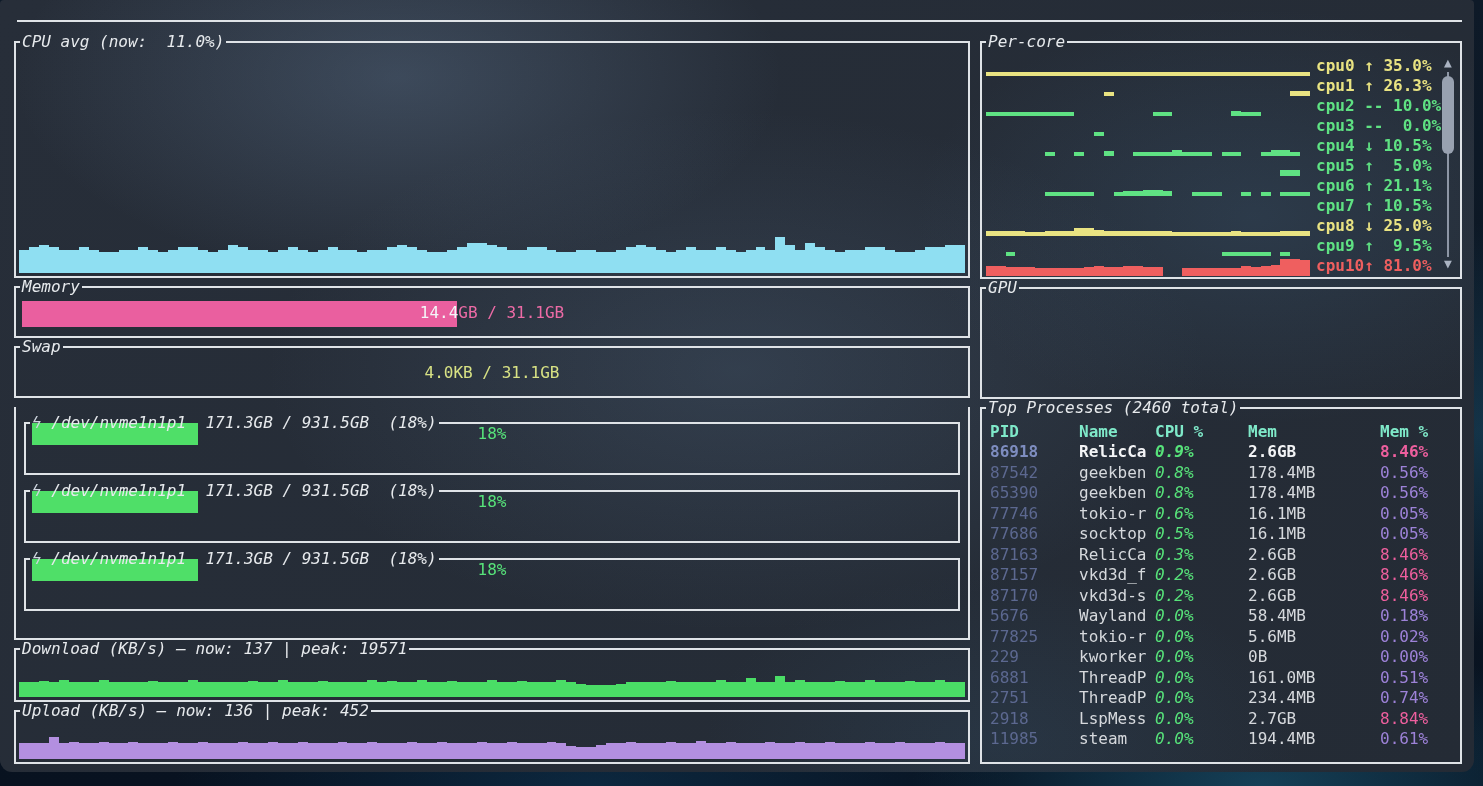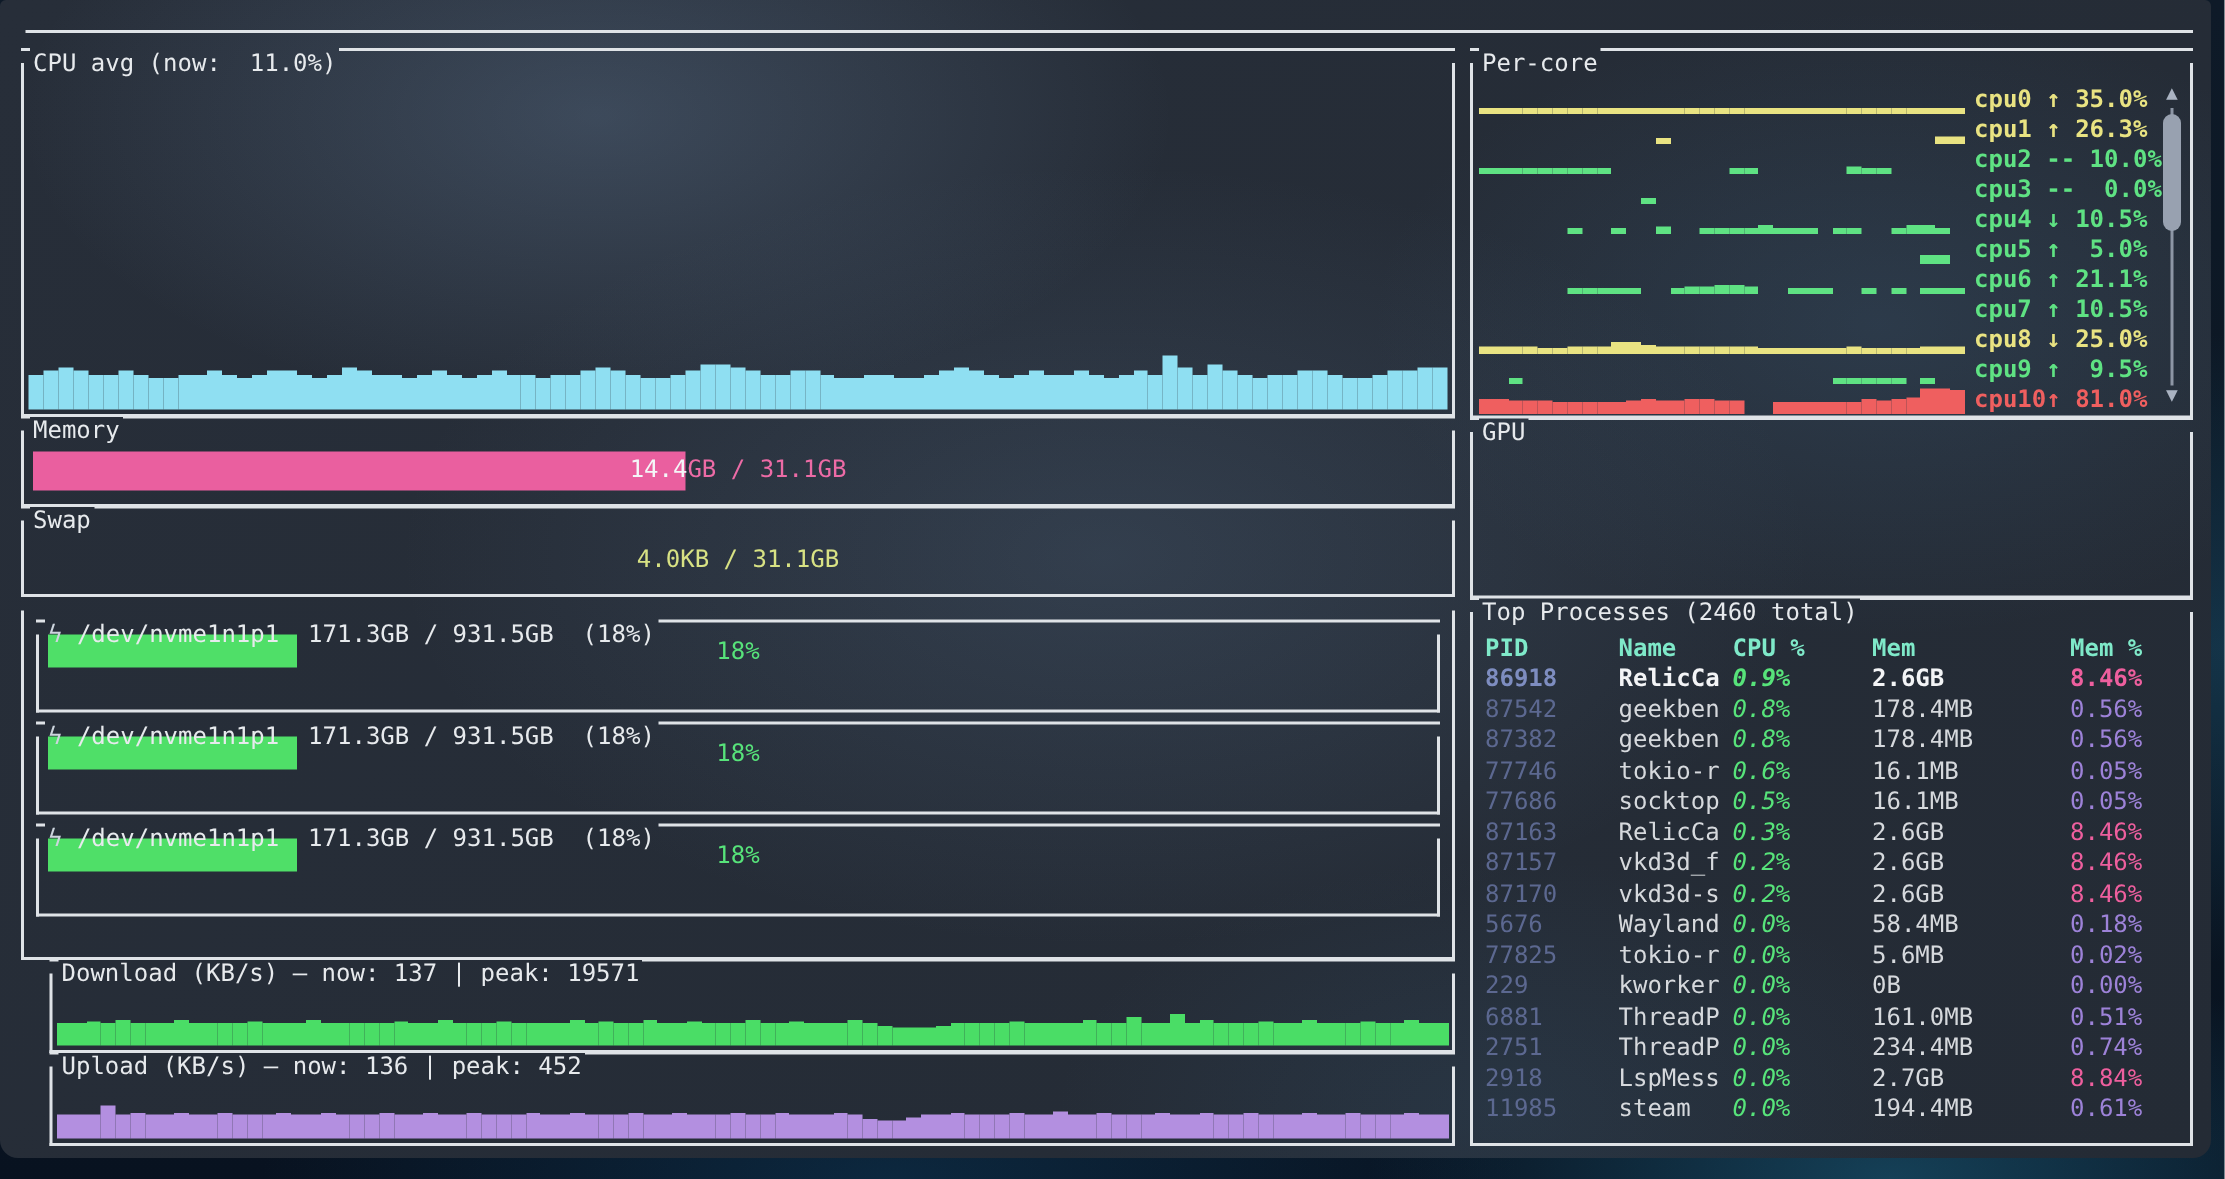--- a/index.html
+++ b/index.html
@@ -28,21 +28,21 @@
   .title-row { display:flex; align-items:center; height:22px; flex:none; }
   .title-row .ttext { white-space:pre; color:#e7eaed; }
   .title-row .tline { flex:1; height:2px; background:#dfe3e7; margin-left:3px; }
 
   .grid { flex:1; display:flex; gap:10px; min-height:0; margin-top:10px; }
   .col-left  { width:956px; display:flex; flex-direction:column; gap:9px; }
   .col-right { flex:1; display:flex; flex-direction:column; gap:9px; }
 
   .panel { position:relative; border:2px solid #dfe3e7; border-top:none; }
   .ptop { position:absolute; top:-10px; left:-2px; right:-2px; height:20px;
-          display:flex; z-index:3; }
+          display:flex; align-items:center; z-index:3;font-style:italic; }
   .ptop .corner { width:6px; height:2px; background:#dfe3e7; }
   .ptop .ptitle { white-space:pre; padding:0 2px; color:#e7eaed; line-height:20px; }
   .ptop .fillln { flex:1; height:2px; background:#dfe3e7; }
 
   
   .sparkline { display:flex; align-items:flex-end; }
   .sparkline .sbar { flex:1 1 0; background:currentColor; }
 
   
   .panel-cpu { flex:1; min-height:0; }
@@ -88,21 +88,21 @@
                margin:0 8px; height:52px; }
   .disk-item:nth-of-type(1){ margin-top:16px; }
   .disk-item + .disk-item { margin-top:16px; }
   .dgauge { position:relative; margin:12px 6px 0 6px; height:22px; }
   .dgauge .dfill { position:absolute; left:0; top:0; bottom:0; background:#4fdf68; }
   .dgauge .dlabel { position:absolute; left:0; right:0; top:1px; text-align:center;
                     color:#57e37a; white-space:pre; }
   .disk-title-icon { color:#cdd5de; }
 
   
-  .panel-net { height:53px; flex:none;margin-left:19px; }
+  .panel-net { height:53px; flex:none; }
   .net-spark { position:absolute; left:3px; right:3px; bottom:3px; height:24px; }
   .spark-down { color:#4add66; }
   .spark-up { color:#b38fe0; }
 
   
   .panel-procs { flex:none; height:356px; }
   .proc-body { position:absolute; inset:13px 6px 6px 8px; overflow:hidden; }
   .prow { display:grid; grid-template-columns:89px 76px 93px 132px 1fr; height:20.5px;
           align-items:center; white-space:pre; }
   .prow span { overflow:hidden; }
@@ -962,21 +962,21 @@
           <div class="prow phead">
             <span>PID</span>
             <span>Name</span>
             <span>CPU %</span>
             <span>Mem</span>
             <span>Mem %</span>
           </div>
           <div id="proc-rows">
               <div class="prow hl"><span class="c-pid">86918</span><span class="c-name">RelicCa</span><span class="c-cpu">0.9%</span><span class="c-mem">2.6GB</span><span class="c-mpct hot">8.46%</span></div>
               <div class="prow"><span class="c-pid">87542</span><span class="c-name">geekben</span><span class="c-cpu">0.8%</span><span class="c-mem">178.4MB</span><span class="c-mpct">0.56%</span></div>
-              <div class="prow"><span class="c-pid">87382</span><span class="c-name">geekben</span><span class="c-cpu">0.8%</span><span class="c-mem">178.4MB</span><span class="c-mpct">0.56%</span></div>
+              <div class="prow"><span class="c-pid">65390</span><span class="c-name">geekben</span><span class="c-cpu">0.8%</span><span class="c-mem">178.4MB</span><span class="c-mpct">0.56%</span></div>
               <div class="prow"><span class="c-pid">77746</span><span class="c-name">tokio-r</span><span class="c-cpu">0.6%</span><span class="c-mem">16.1MB</span><span class="c-mpct">0.05%</span></div>
               <div class="prow"><span class="c-pid">77686</span><span class="c-name">socktop</span><span class="c-cpu">0.5%</span><span class="c-mem">16.1MB</span><span class="c-mpct">0.05%</span></div>
               <div class="prow"><span class="c-pid">87163</span><span class="c-name">RelicCa</span><span class="c-cpu">0.3%</span><span class="c-mem">2.6GB</span><span class="c-mpct hot">8.46%</span></div>
               <div class="prow"><span class="c-pid">87157</span><span class="c-name">vkd3d_f</span><span class="c-cpu">0.2%</span><span class="c-mem">2.6GB</span><span class="c-mpct hot">8.46%</span></div>
               <div class="prow"><span class="c-pid">87170</span><span class="c-name">vkd3d-s</span><span class="c-cpu">0.2%</span><span class="c-mem">2.6GB</span><span class="c-mpct hot">8.46%</span></div>
               <div class="prow"><span class="c-pid">5676</span><span class="c-name">Wayland</span><span class="c-cpu">0.0%</span><span class="c-mem">58.4MB</span><span class="c-mpct">0.18%</span></div>
               <div class="prow"><span class="c-pid">77825</span><span class="c-name">tokio-r</span><span class="c-cpu">0.0%</span><span class="c-mem">5.6MB</span><span class="c-mpct">0.02%</span></div>
               <div class="prow"><span class="c-pid">229</span><span class="c-name">kworker</span><span class="c-cpu">0.0%</span><span class="c-mem">0B</span><span class="c-mpct">0.00%</span></div>
               <div class="prow"><span class="c-pid">6881</span><span class="c-name">ThreadP</span><span class="c-cpu">0.0%</span><span class="c-mem">161.0MB</span><span class="c-mpct">0.51%</span></div>
               <div class="prow"><span class="c-pid">2751</span><span class="c-name">ThreadP</span><span class="c-cpu">0.0%</span><span class="c-mem">234.4MB</span><span class="c-mpct">0.74%</span></div>

